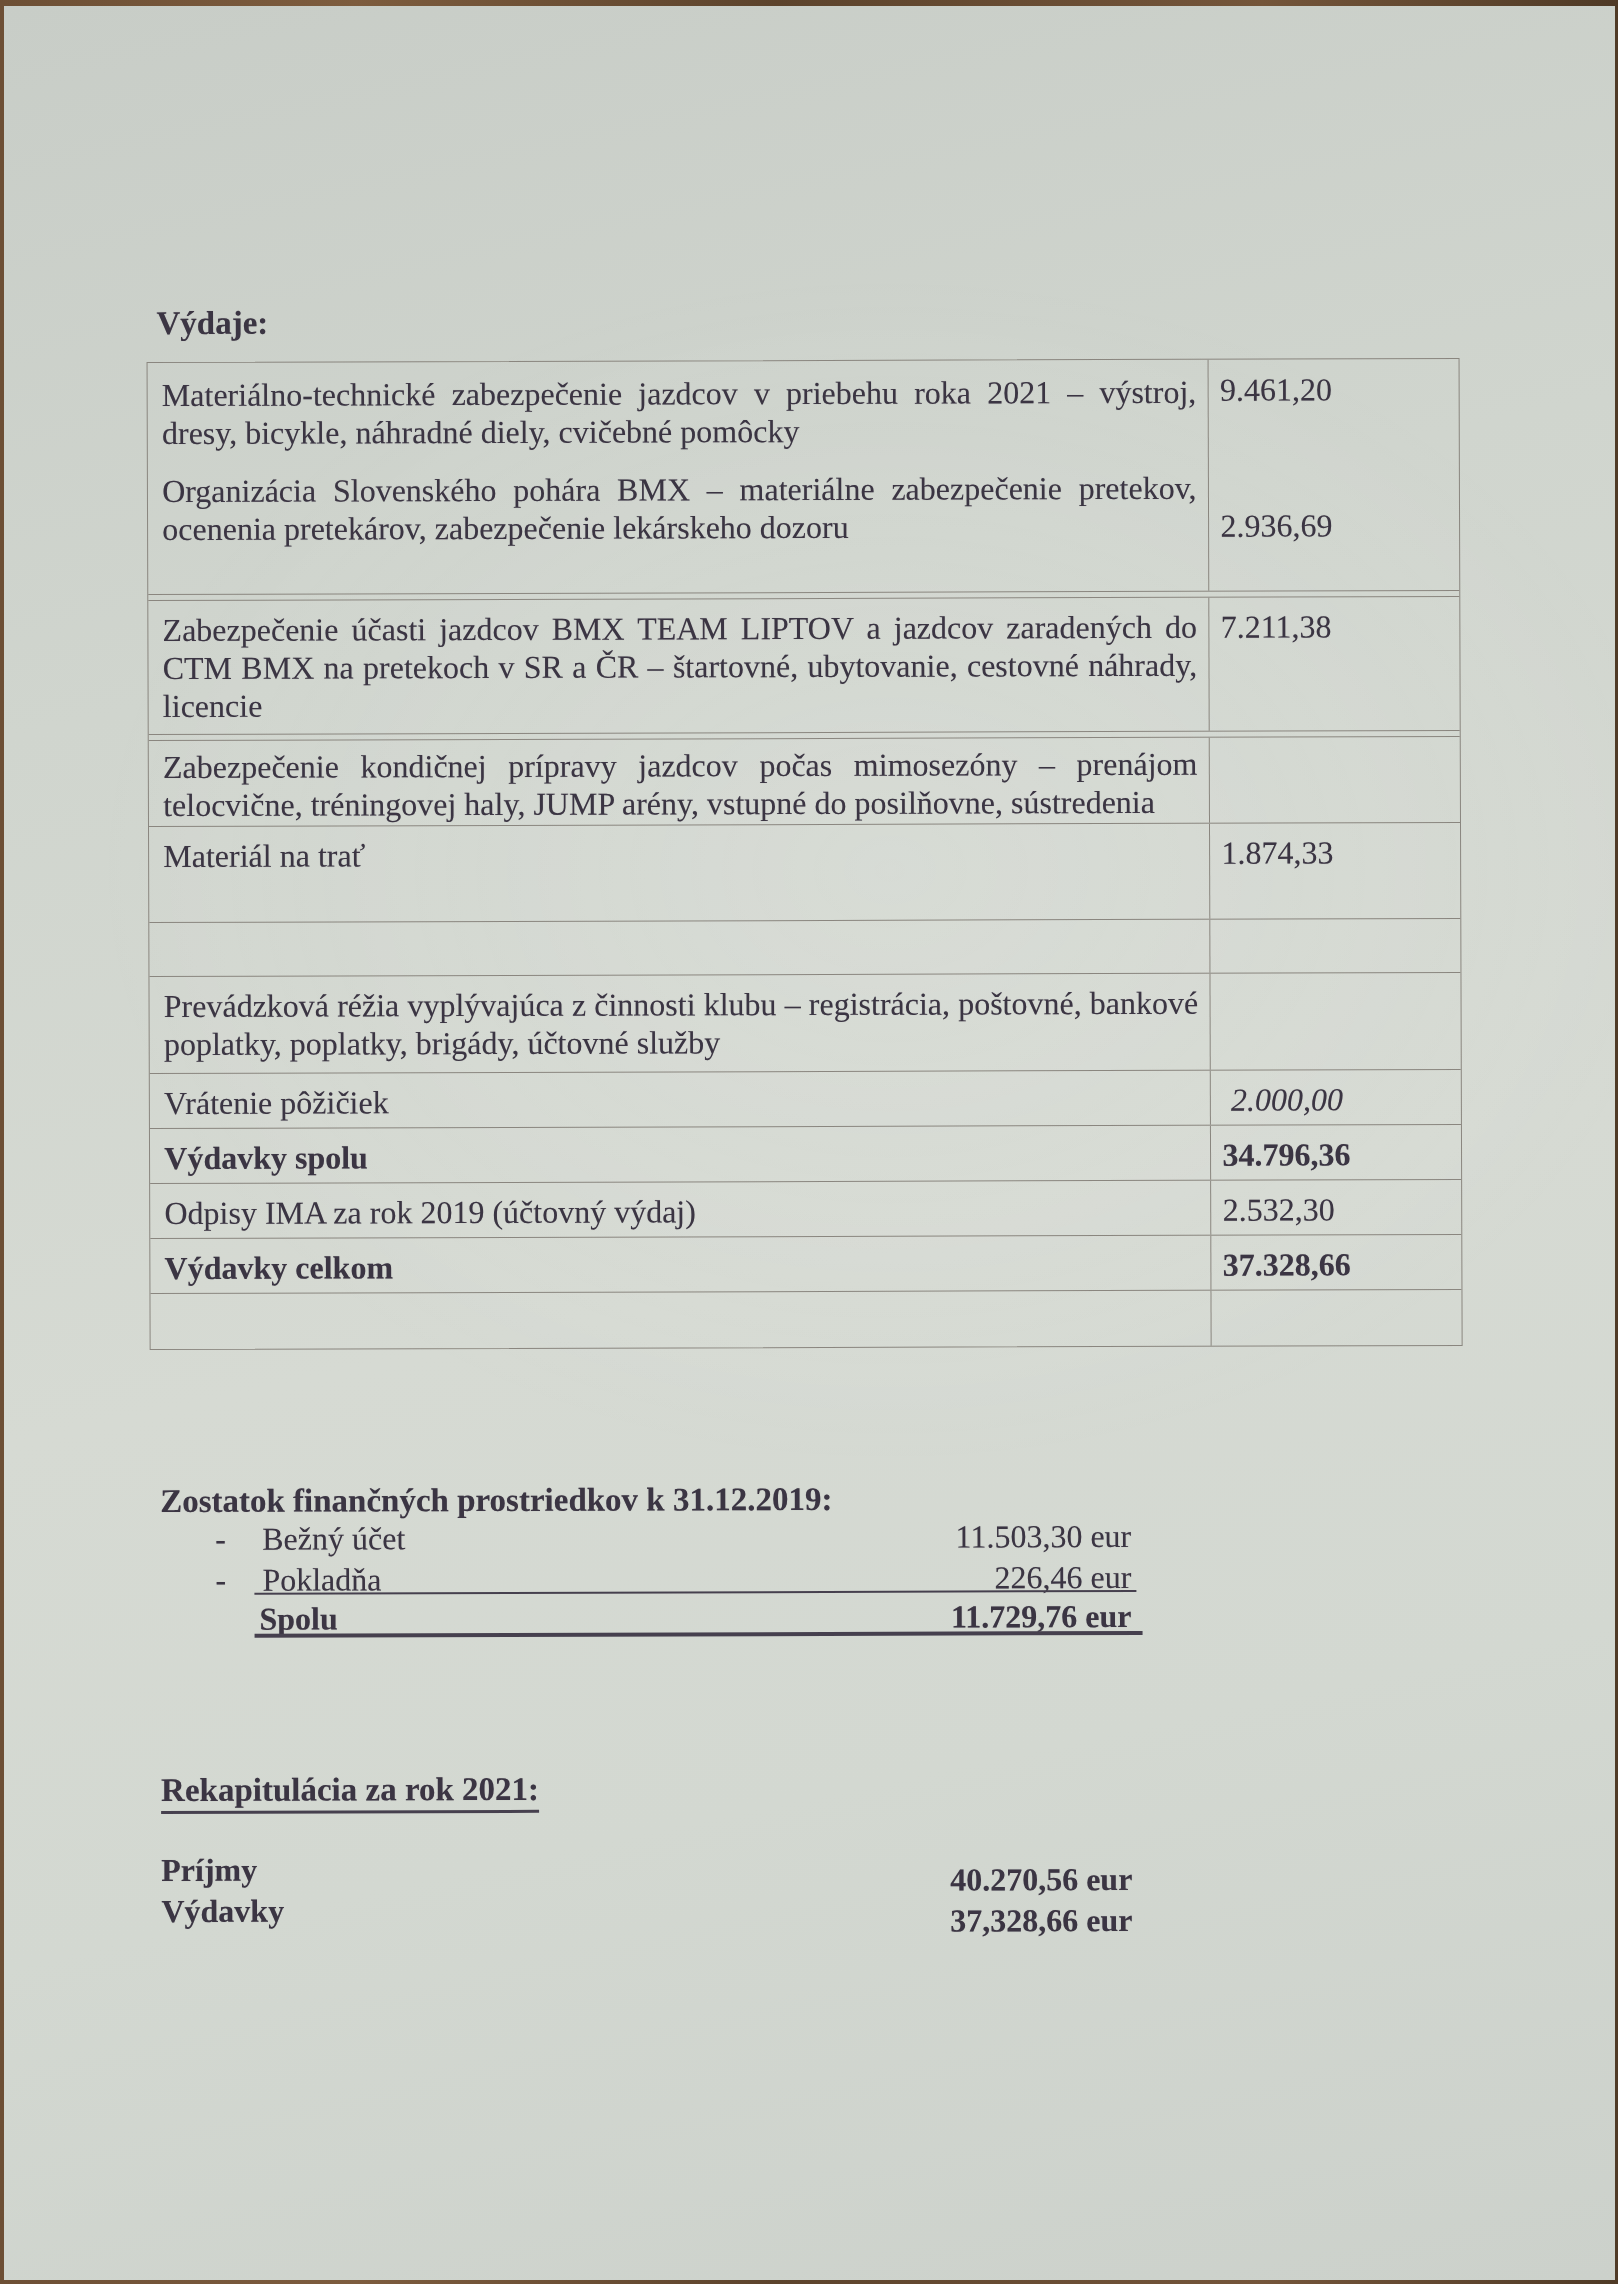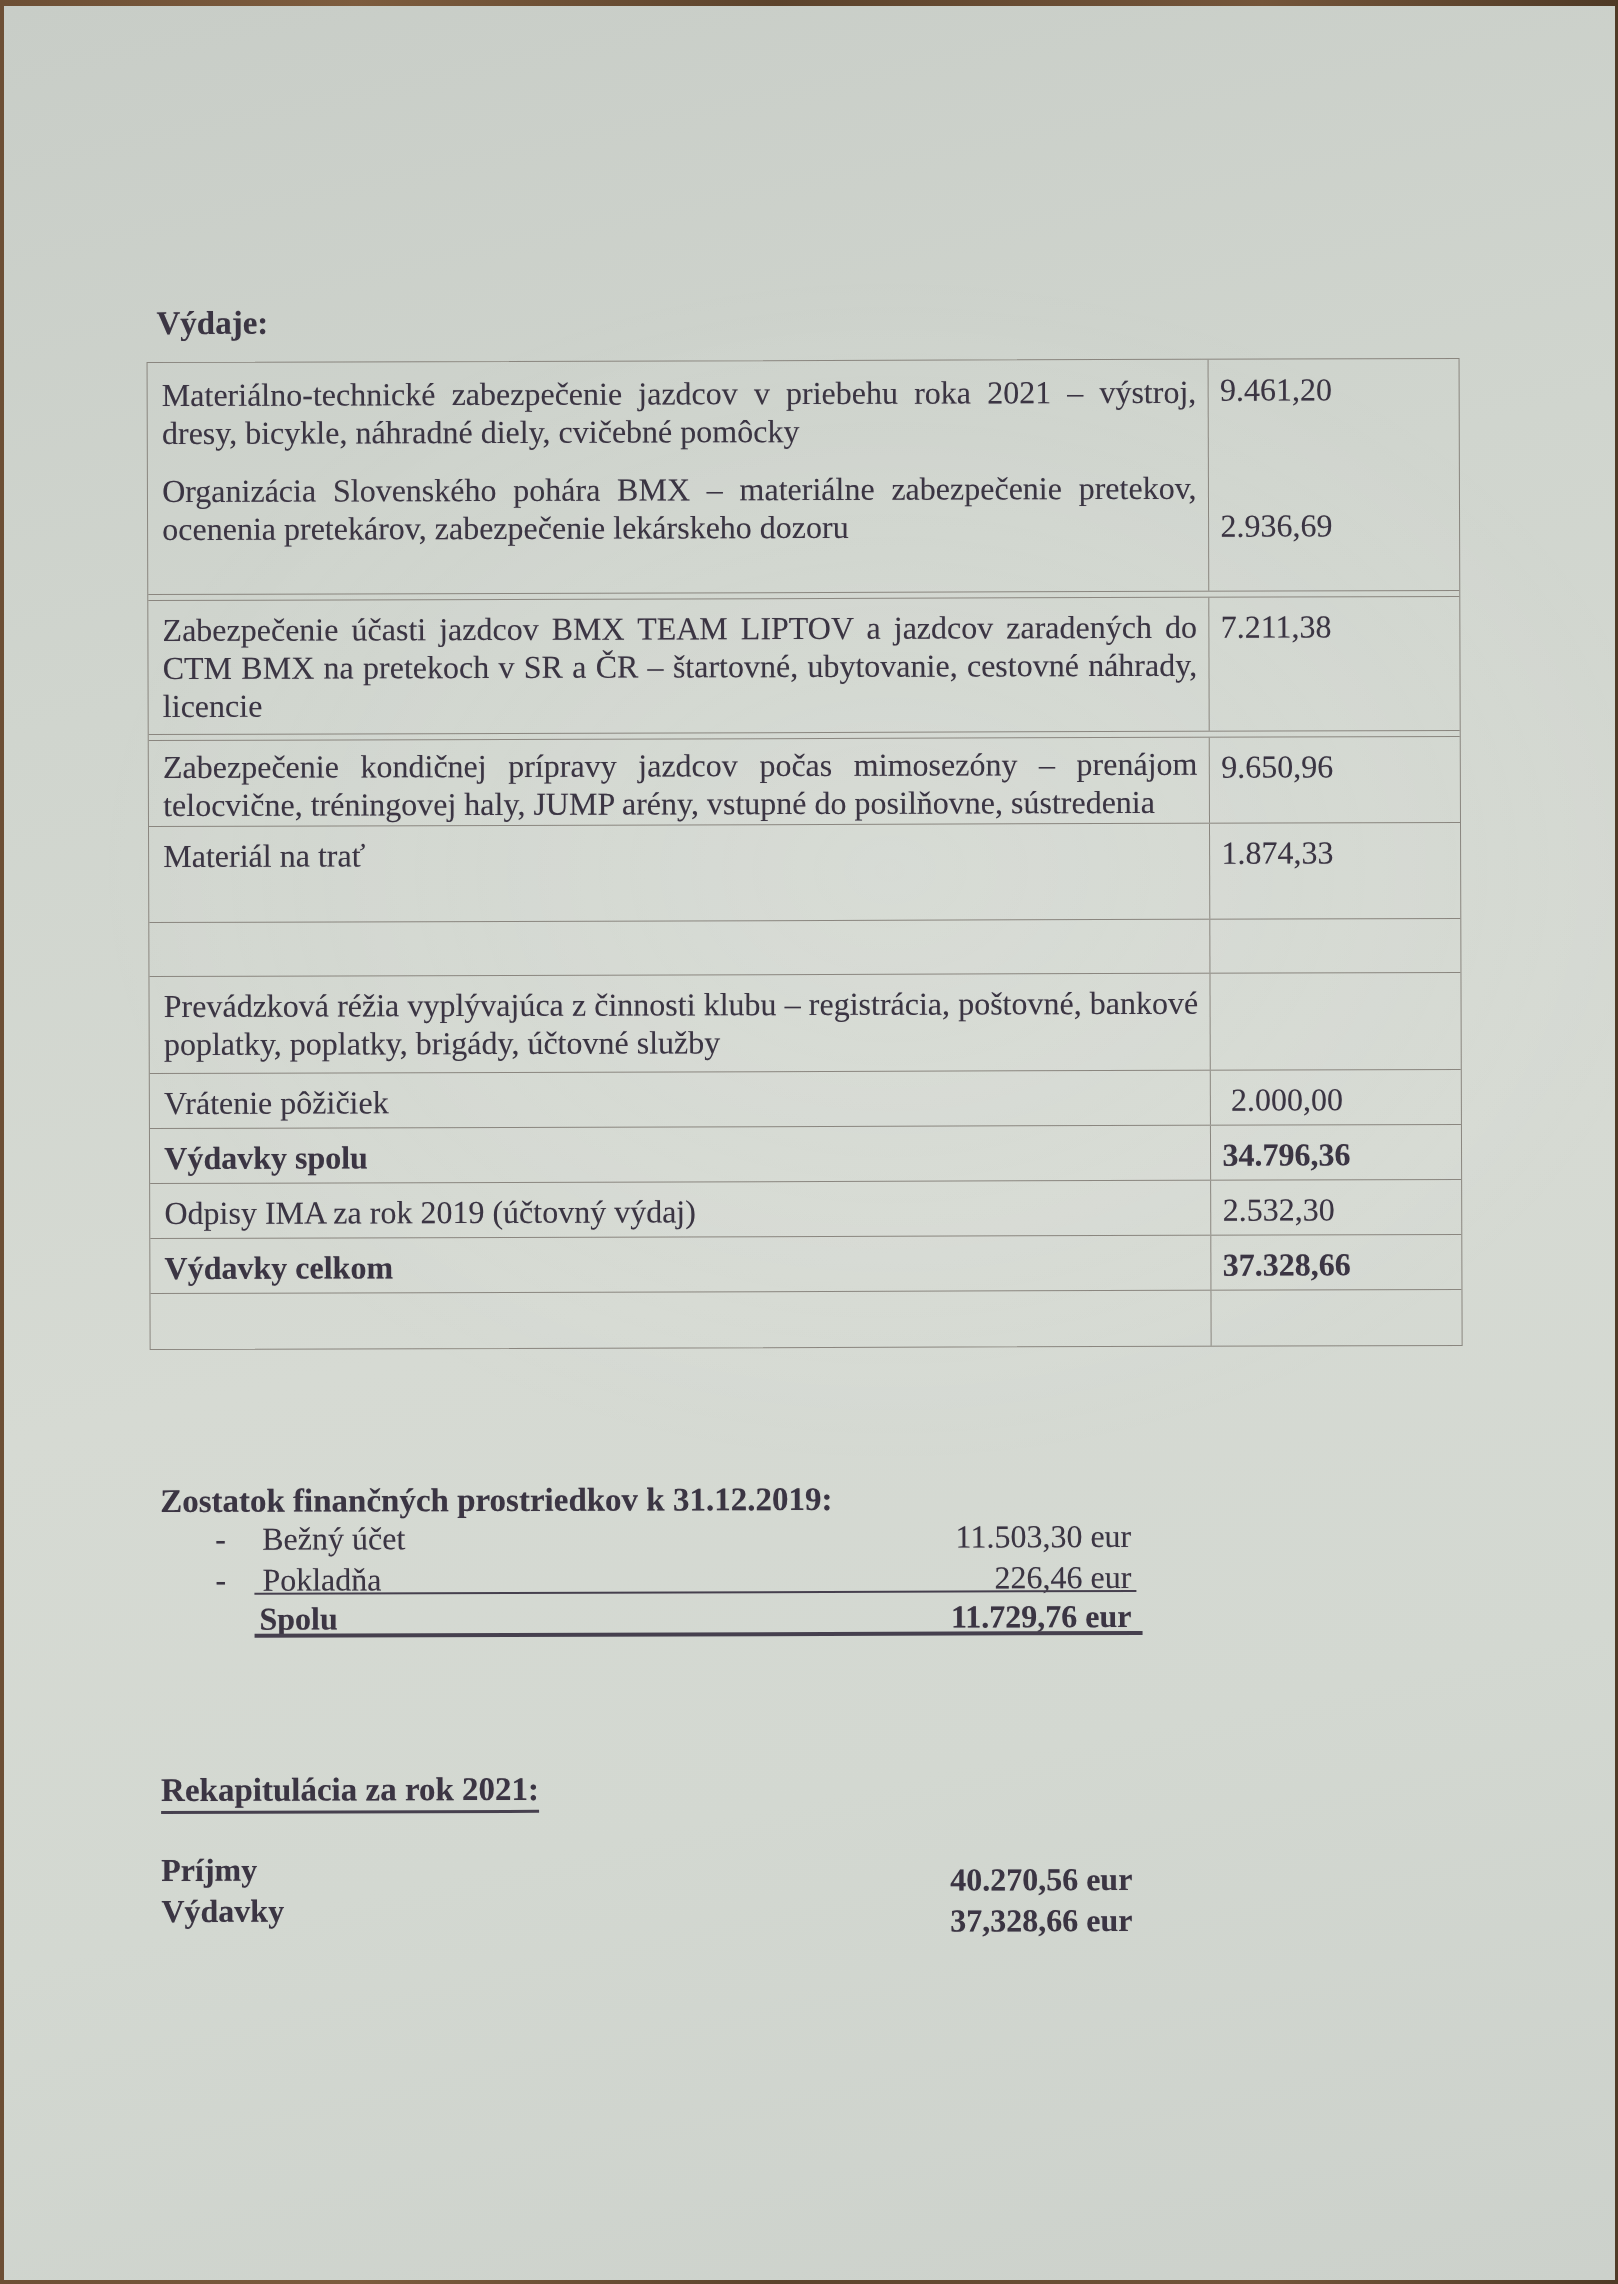--- a/index.html
+++ b/index.html
@@ -56,21 +56,21 @@
   .r0 .c2 .amt{position:absolute;left:11.4px;}
   .r0 .a1{top:11.4px;}
   .r0 .a2{top:147px;}
   .r1{height:135px;}
   .r2{height:87px;}
   .r2 .c1{padding-top:7.1px;}
   .r3{height:96px;}
   .r4{height:54px;}
   .r5{height:97px;}
   .r6{height:55px;}
-  .r6 .c2{padding-left:20px;}
+  .r6 .c2{padding-left:20px;font-style:italic;}
   .r7{height:55px;}
   .r8{height:55px;}
   .r9{height:55px;}
   .r10{height:55px;}
   
   .zostatok{position:absolute;left:155px;top:1474px;width:971px;font-size:32px;line-height:38px;}
   .z-title{font-weight:bold;font-size:33px;white-space:nowrap;}
   .z-row{position:absolute;left:0;width:100%;display:flex;}
   .z-row.row-1{top:38px;}
   .z-row.row-2{top:79px;}
@@ -119,23 +119,20 @@
         </div>
         <div class="c2">
           <span>7.211,38</span>
         </div>
       </div>
 
       <div class="trow r2 dbl">
         <div class="c1">
           <p>Zabezpečenie kondičnej prípravy jazdcov počas mimosezóny – prenájom telocvične, tréningovej haly, JUMP arény, vstupné do posilňovne, sústredenia</p>
         </div>
-        <div class="c2">
-          <span>9.650,96</span>
-        </div>
       </div>
 
       <div class="trow r3">
         <div class="c1">
           <p>Materiál na trať</p>
         </div>
         <div class="c2">
           <span>1.874,33</span>
         </div>
       </div>

